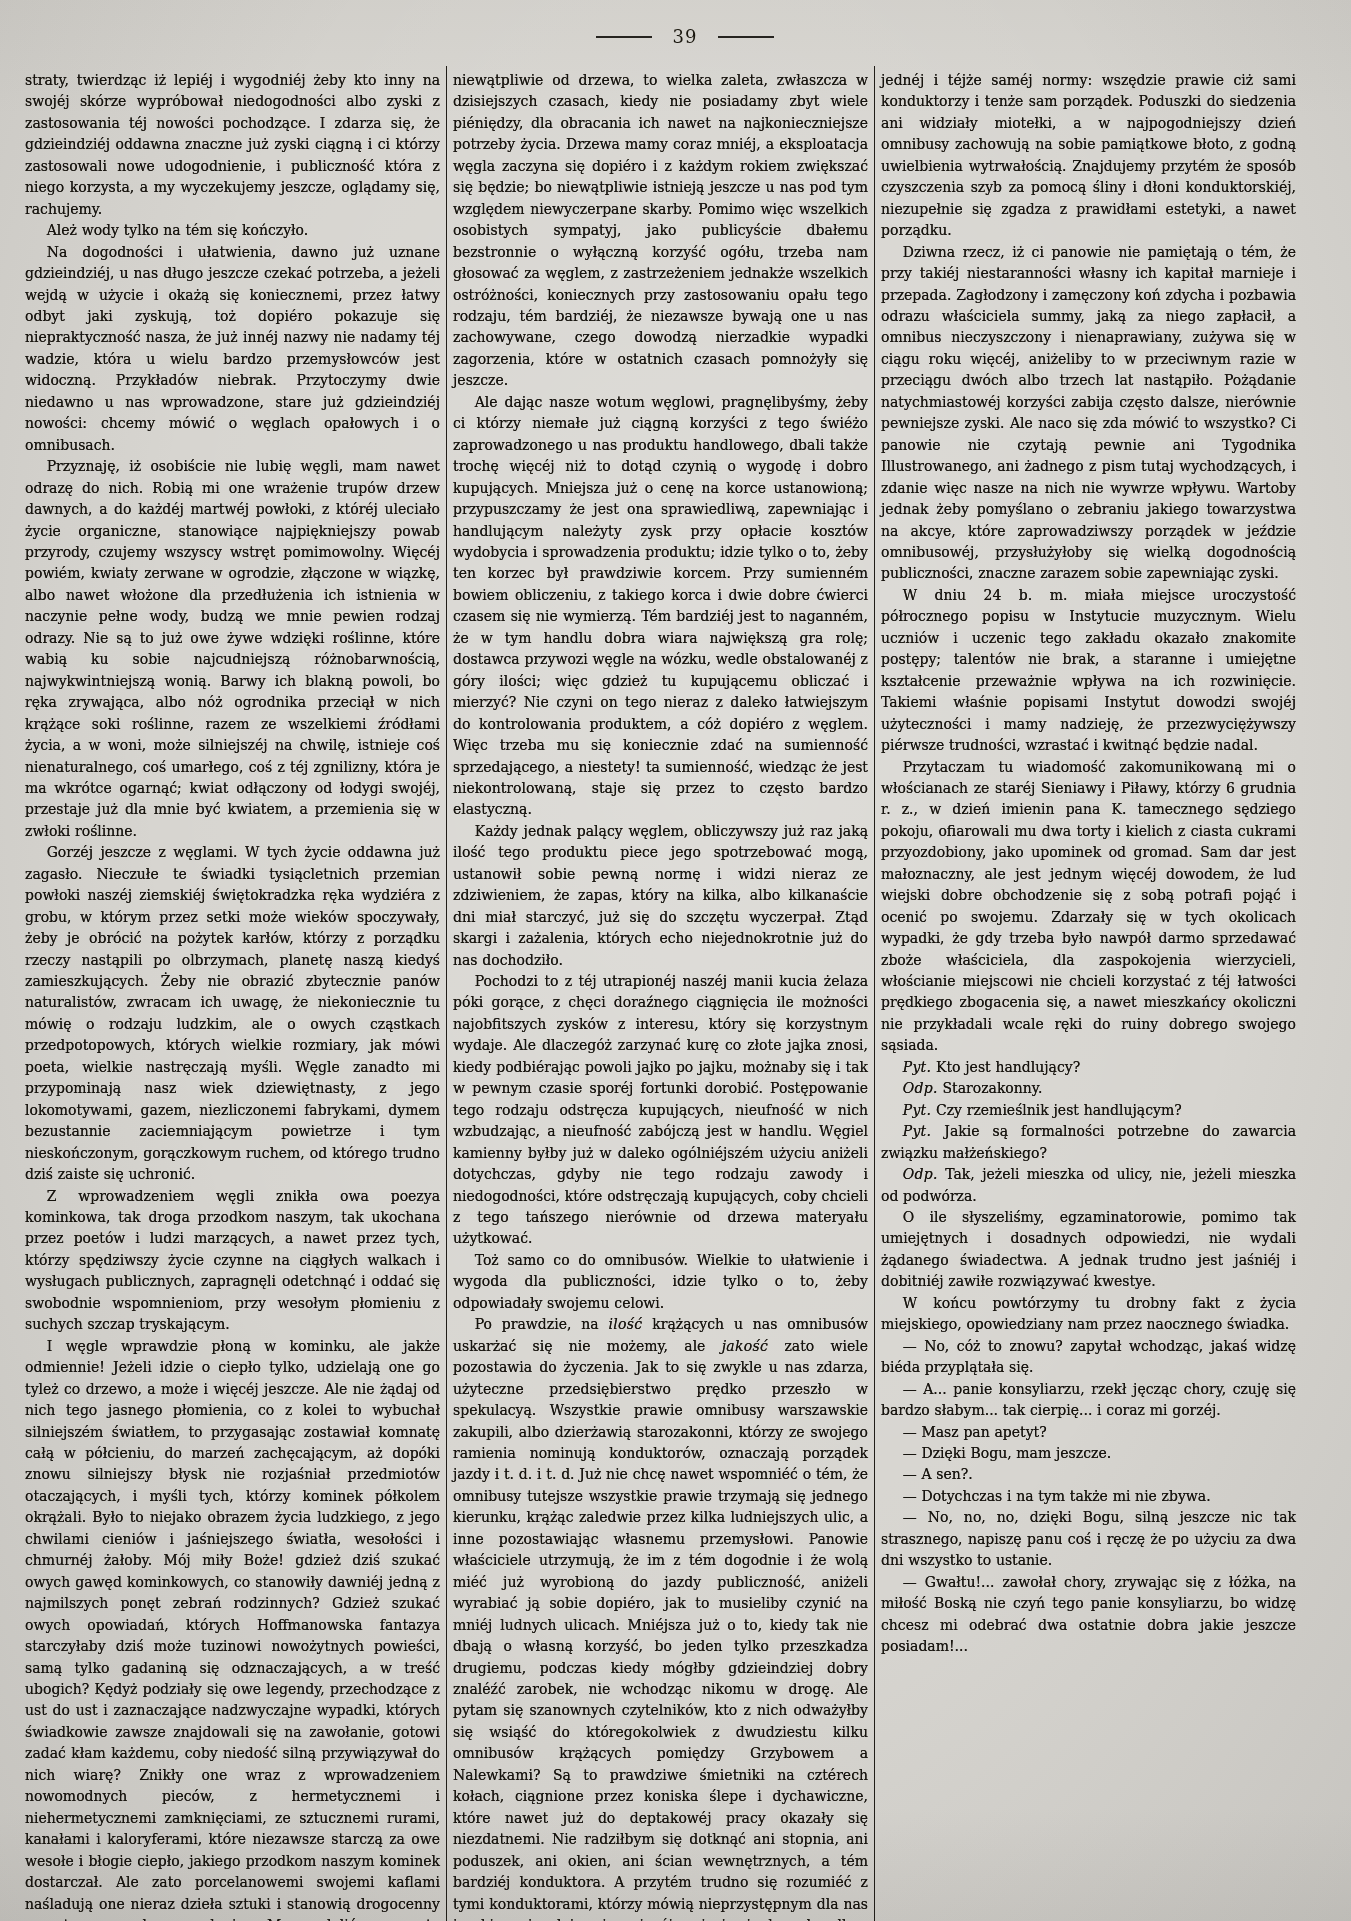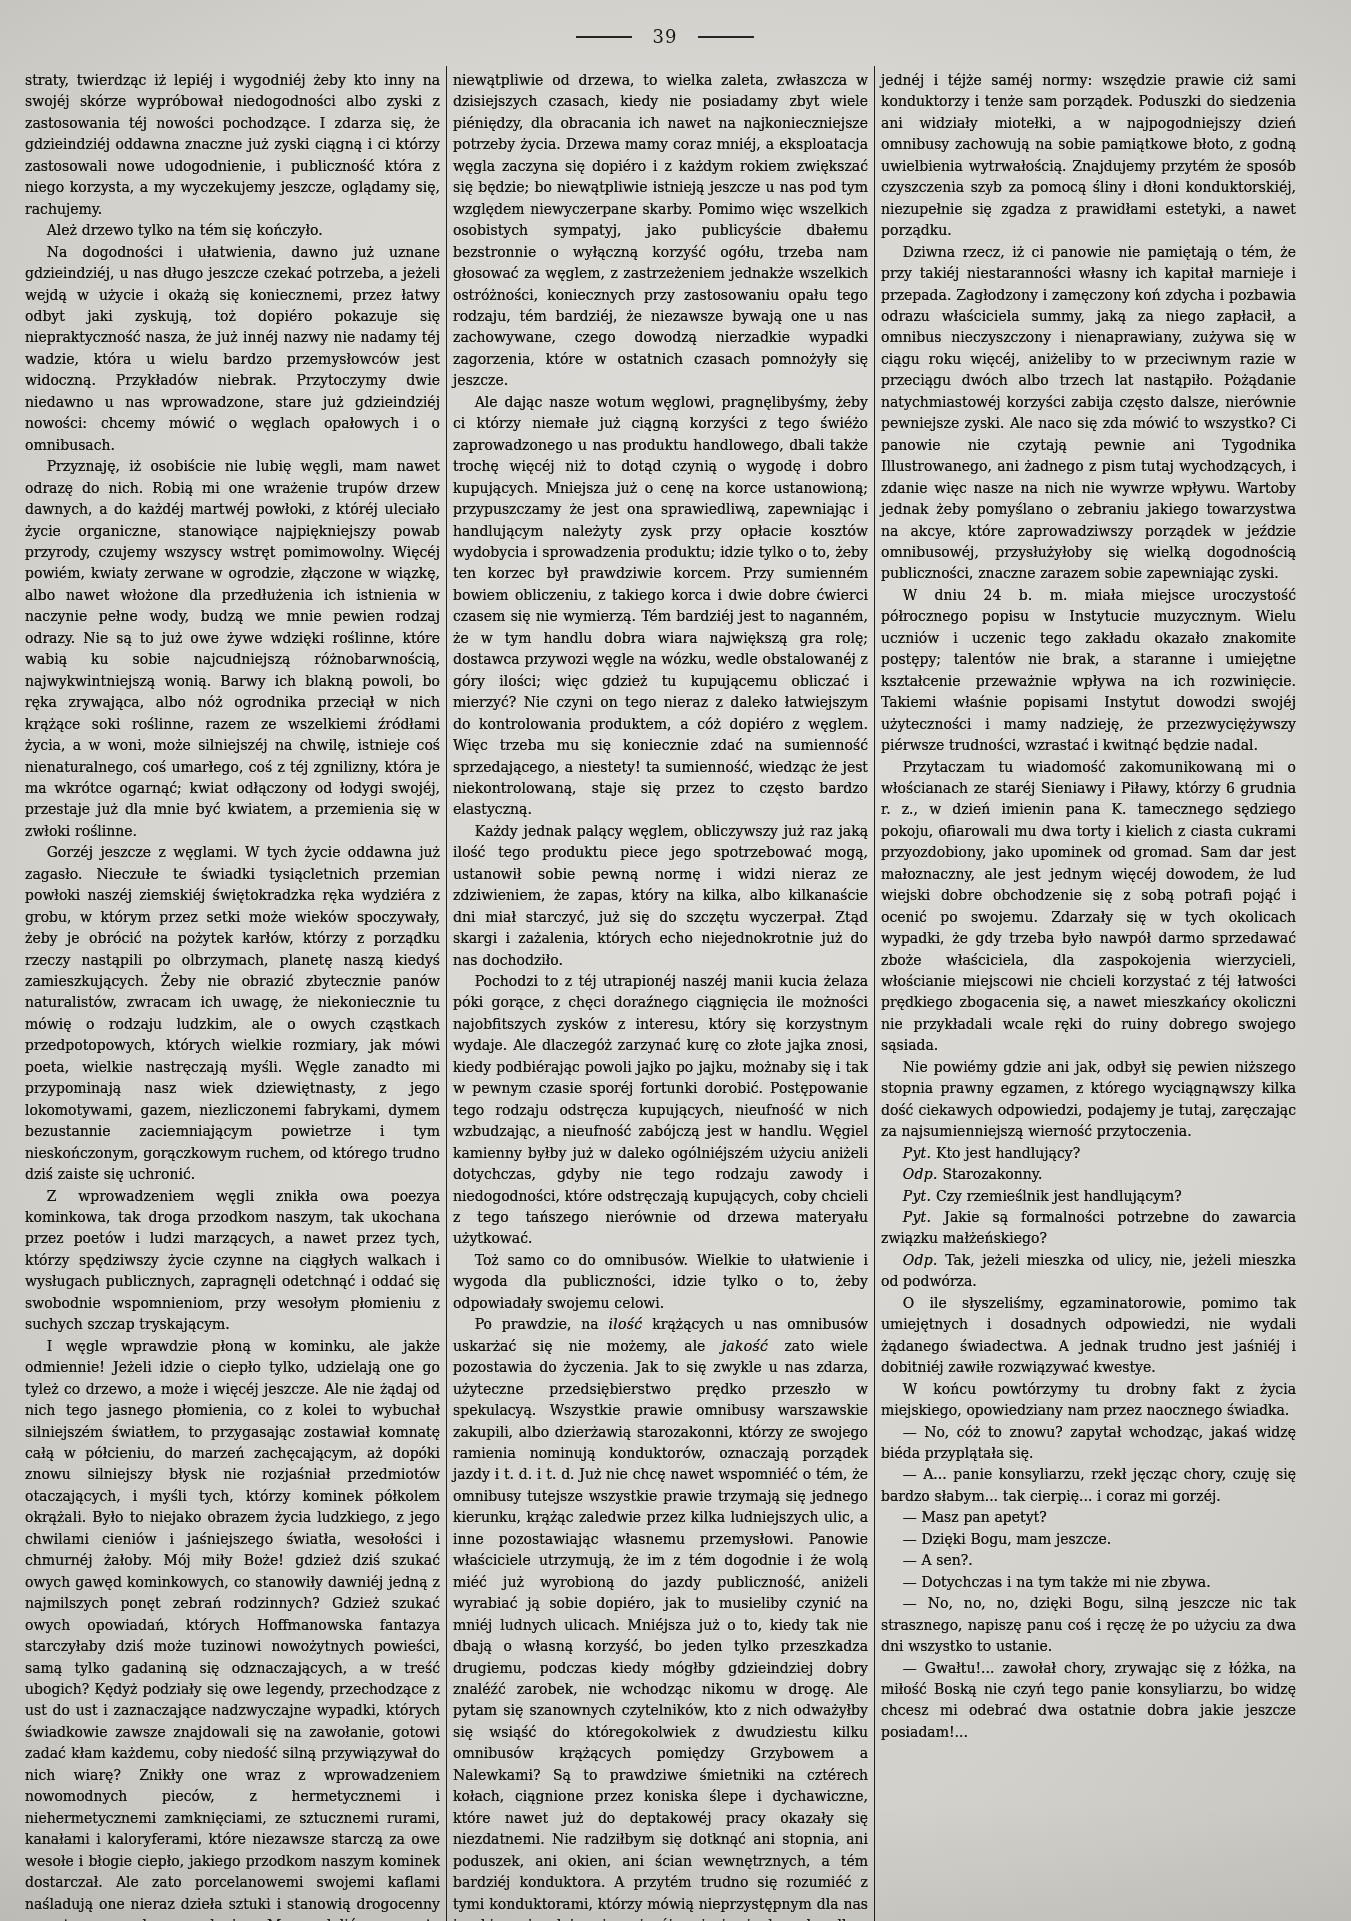--- a/index.html
+++ b/index.html
@@ -21,20 +21,21 @@
 
   .page-header {
     position: absolute;
     top: 26px;
     left: 0;
     width: 1330px;
     display: flex;
     justify-content: center;
     align-items: center;
     gap: 21px;
+    padding-left: 20px;
   }
   .page-header .dash {
     width: 56px;
     border-top: 2px solid #262420;
     height: 0;
   }
   .page-number {
     font-size: 18px;
     letter-spacing: 1px;
     color: #1a170f;
@@ -81,21 +82,21 @@
 
 <div class="page-header">
   <span class="dash"></span>
   <span class="page-number">39</span>
   <span class="dash"></span>
 </div>
 
 <div class="columns">
   <div class="column">
       <p class="no-indent">straty, twierdząc iż lepiéj i wygodniéj żeby kto inny na swojéj skórze wypróbował niedogodności albo zyski z zastosowania téj nowości pochodzące. I zdarza się, że gdzieindziéj oddawna znaczne już zyski ciągną i ci którzy zastosowali nowe udogodnienie, i publiczność która z niego korzysta, a my wyczekujemy jeszcze, oglądamy się, rachujemy.</p>
-      <p>Ależ drzewo tylko na tém się kończyło.</p>
+      <p>Ależ wody tylko na tém się kończyło.</p>
       <p>Na dogodności i ułatwienia, dawno już uznane gdzieindziéj, u nas długo jeszcze czekać potrzeba, a jeżeli wejdą w użycie i okażą się koniecznemi, przez łatwy odbyt jaki zyskują, toż dopiéro pokazuje się niepraktyczność nasza, że już innéj nazwy nie nadamy téj wadzie, która u wielu bardzo przemysłowców jest widoczną. Przykładów niebrak. Przytoczymy dwie niedawno u nas wprowadzone, stare już gdzieindziéj nowości: chcemy mówić o węglach opałowych i o omnibusach.</p>
       <p>Przyznaję, iż osobiście nie lubię węgli, mam nawet odrazę do nich. Robią mi one wrażenie trupów drzew dawnych, a do każdéj martwéj powłoki, z któréj uleciało życie organiczne, stanowiące najpiękniejszy powab przyrody, czujemy wszyscy wstręt pomimowolny. Więcéj powiém, kwiaty zerwane w ogrodzie, złączone w wiązkę, albo nawet włożone dla przedłużenia ich istnienia w naczynie pełne wody, budzą we mnie pewien rodzaj odrazy. Nie są to już owe żywe wdzięki roślinne, które wabią ku sobie najcudniejszą różnobarwnością, najwykwintniejszą wonią. Barwy ich blakną powoli, bo ręka zrywająca, albo nóż ogrodnika przeciął w nich krążące soki roślinne, razem ze wszelkiemi źródłami życia, a w woni, może silniejszéj na chwilę, istnieje coś nienaturalnego, coś umarłego, coś z téj zgnilizny, która je ma wkrótce ogarnąć; kwiat odłączony od łodygi swojéj, przestaje już dla mnie być kwiatem, a przemienia się w zwłoki roślinne.</p>
       <p>Gorzéj jeszcze z węglami. W tych życie oddawna już zagasło. Nieczułe te świadki tysiącletnich przemian powłoki naszéj ziemskiéj świętokradzka ręka wydziéra z grobu, w którym przez setki może wieków spoczywały, żeby je obrócić na pożytek karłów, którzy z porządku rzeczy nastąpili po olbrzymach, planetę naszą kiedyś zamieszkujących. Żeby nie obrazić zbytecznie panów naturalistów, zwracam ich uwagę, że niekoniecznie tu mówię o rodzaju ludzkim, ale o owych cząstkach przedpotopowych, których wielkie rozmiary, jak mówi poeta, wielkie nastręczają myśli. Węgle zanadto mi przypominają nasz wiek dziewiętnasty, z jego lokomotywami, gazem, niezliczonemi fabrykami, dymem bezustannie zaciemniającym powietrze i tym nieskończonym, gorączkowym ruchem, od którego trudno dziś zaiste się uchronić.</p>
       <p>Z wprowadzeniem węgli znikła owa poezya kominkowa, tak droga przodkom naszym, tak ukochana przez poetów i ludzi marzących, a nawet przez tych, którzy spędziwszy życie czynne na ciągłych walkach i wysługach publicznych, zapragnęli odetchnąć i oddać się swobodnie wspomnieniom, przy wesołym płomieniu z suchych szczap tryskającym.</p>
       <p>I węgle wprawdzie płoną w kominku, ale jakże odmiennie! Jeżeli idzie o ciepło tylko, udzielają one go tyleż co drzewo, a może i więcéj jeszcze. Ale nie żądaj od nich tego jasnego płomienia, co z kolei to wybuchał silniejszém światłem, to przygasając zostawiał komnatę całą w półcieniu, do marzeń zachęcającym, aż dopóki znowu silniejszy błysk nie rozjaśniał przedmiotów otaczających, i myśli tych, którzy kominek półkolem okrążali. Było to niejako obrazem życia ludzkiego, z jego chwilami cieniów i jaśniejszego światła, wesołości i chmurnéj żałoby. Mój miły Boże! gdzież dziś szukać owych gawęd kominkowych, co stanowiły dawniéj jedną z najmilszych ponęt zebrań rodzinnych? Gdzież szukać owych opowiadań, których Hoffmanowska fantazya starczyłaby dziś może tuzinowi nowożytnych powieści, samą tylko gadaniną się odznaczających, a w treść ubogich? Kędyż podziały się owe legendy, przechodzące z ust do ust i zaznaczające nadzwyczajne wypadki, których świadkowie zawsze znajdowali się na zawołanie, gotowi zadać kłam każdemu, coby niedość silną przywiązywał do nich wiarę? Znikły one wraz z wprowadzeniem nowomodnych pieców, z hermetycznemi i niehermetycznemi zamknięciami, ze sztucznemi rurami, kanałami i kaloryferami, które niezawsze starczą za owe wesołe i błogie ciepło, jakiego przodkom naszym kominek dostarczał. Ale zato porcelanowemi swojemi kaflami naśladują one nieraz dzieła sztuki i stanowią drogocenny sprzęt w modnym salonie. My woleliśmy prostą dawniejszą komnatę, z jéj starożytnym kominkiem.</p>
     </div>
   <div class="col-sep"></div>
   <div class="column">
       <p class="no-indent">niewątpliwie od drzewa, to wielka zaleta, zwłaszcza w dzisiejszych czasach, kiedy nie posiadamy zbyt wiele piéniędzy, dla obracania ich nawet na najkonieczniejsze potrzeby życia. Drzewa mamy coraz mniéj, a eksploatacja węgla zaczyna się dopiéro i z każdym rokiem zwiększać się będzie; bo niewątpliwie istnieją jeszcze u nas pod tym względem niewyczerpane skarby. Pomimo więc wszelkich osobistych sympatyj, jako publicyście dbałemu bezstronnie o wyłączną korzyść ogółu, trzeba nam głosować za węglem, z zastrzeżeniem jednakże wszelkich ostróżności, koniecznych przy zastosowaniu opału tego rodzaju, tém bardziéj, że niezawsze bywają one u nas zachowywane, czego dowodzą nierzadkie wypadki zagorzenia, które w ostatnich czasach pomnożyły się jeszcze.</p>
       <p>Ale dając nasze wotum węglowi, pragnęlibyśmy, żeby ci którzy niemałe już ciągną korzyści z tego świéżo zaprowadzonego u nas produktu handlowego, dbali także trochę więcéj niż to dotąd czynią o wygodę i dobro kupujących. Mniejsza już o cenę na korce ustanowioną; przypuszczamy że jest ona sprawiedliwą, zapewniając i handlującym należyty zysk przy opłacie kosztów wydobycia i sprowadzenia produktu; idzie tylko o to, żeby ten korzec był prawdziwie korcem. Przy sumienném bowiem obliczeniu, z takiego korca i dwie dobre ćwierci czasem się nie wymierzą. Tém bardziéj jest to naganném, że w tym handlu dobra wiara największą gra rolę; dostawca przywozi węgle na wózku, wedle obstalowanéj z góry ilości; więc gdzież tu kupującemu obliczać i mierzyć? Nie czyni on tego nieraz z daleko łatwiejszym do kontrolowania produktem, a cóż dopiéro z węglem. Więc trzeba mu się koniecznie zdać na sumienność sprzedającego, a niestety! ta sumienność, wiedząc że jest niekontrolowaną, staje się przez to często bardzo elastyczną.</p>
@@ -103,21 +104,20 @@
       <p>Pochodzi to z téj utrapionéj naszéj manii kucia żelaza póki gorące, z chęci doraźnego ciągnięcia ile możności najobfitszych zysków z interesu, który się korzystnym wydaje. Ale dlaczegóż zarzynać kurę co złote jajka znosi, kiedy podbiérając powoli jajko po jajku, możnaby się i tak w pewnym czasie sporéj fortunki dorobić. Postępowanie tego rodzaju odstręcza kupujących, nieufność w nich wzbudzając, a nieufność zabójczą jest w handlu. Węgiel kamienny byłby już w daleko ogólniéjszém użyciu aniżeli dotychczas, gdyby nie tego rodzaju zawody i niedogodności, które odstręczają kupujących, coby chcieli z tego tańszego nierównie od drzewa materyału użytkować.</p>
       <p>Toż samo co do omnibusów. Wielkie to ułatwienie i wygoda dla publiczności, idzie tylko o to, żeby odpowiadały swojemu celowi.</p>
       <p>Po prawdzie, na <i>ilość</i> krążących u nas omnibusów uskarżać się nie możemy, ale <i>jakość</i> zato wiele pozostawia do życzenia. Jak to się zwykle u nas zdarza, użyteczne przedsiębierstwo prędko przeszło w spekulacyą. Wszystkie prawie omnibusy warszawskie zakupili, albo dzierżawią starozakonni, którzy ze swojego ramienia nominują konduktorów, oznaczają porządek jazdy i t. d. i t. d. Już nie chcę nawet wspomniéć o tém, że omnibusy tutejsze wszystkie prawie trzymają się jednego kierunku, krążąc zaledwie przez kilka ludniejszych ulic, a inne pozostawiając własnemu przemysłowi. Panowie właściciele utrzymują, że im z tém dogodnie i że wolą miéć już wyrobioną do jazdy publiczność, aniżeli wyrabiać ją sobie dopiéro, jak to musieliby czynić na mniéj ludnych ulicach. Mniéjsza już o to, kiedy tak nie dbają o własną korzyść, bo jeden tylko przeszkadza drugiemu, podczas kiedy mógłby gdzieindziej dobry znaléźć zarobek, nie wchodząc nikomu w drogę. Ale pytam się szanownych czytelników, kto z nich odważyłby się wsiąść do któregokolwiek z dwudziestu kilku omnibusów krążących pomiędzy Grzybowem a Nalewkami? Są to prawdziwe śmietniki na cztérech kołach, ciągnione przez koniska ślepe i dychawiczne, które nawet już do deptakowéj pracy okazały się niezdatnemi. Nie radziłbym się dotknąć ani stopnia, ani poduszek, ani okien, ani ścian wewnętrznych, a tém bardziéj konduktora. A przytém trudno się rozumiéć z tymi konduktorami, którzy mówią nieprzystępnym dla nas językiem i zdają się więcéj zajęci ciągłym handlem drobnéj monety, aniżeli swoją jazdą.</p>
     </div>
   <div class="col-sep"></div>
   <div class="column">
       <p class="no-indent">jednéj i téjże saméj normy: wszędzie prawie ciż sami konduktorzy i tenże sam porządek. Poduszki do siedzenia ani widziały miotełki, a w najpogodniejszy dzień omnibusy zachowują na sobie pamiątkowe błoto, z godną uwielbienia wytrwałością. Znajdujemy przytém że sposób czyszczenia szyb za pomocą śliny i dłoni konduktorskiéj, niezupełnie się zgadza z prawidłami estetyki, a nawet porządku.</p>
       <p>Dziwna rzecz, iż ci panowie nie pamiętają o tém, że przy takiéj niestaranności własny ich kapitał marnieje i przepada. Zagłodzony i zamęczony koń zdycha i pozbawia odrazu właściciela summy, jaką za niego zapłacił, a omnibus nieczyszczony i nienaprawiany, zużywa się w ciągu roku więcéj, aniżeliby to w przeciwnym razie w przeciągu dwóch albo trzech lat nastąpiło. Pożądanie natychmiastowéj korzyści zabija często dalsze, nierównie pewniejsze zyski. Ale naco się zda mówić to wszystko? Ci panowie nie czytają pewnie ani Tygodnika Illustrowanego, ani żadnego z pism tutaj wychodzących, i zdanie więc nasze na nich nie wywrze wpływu. Wartoby jednak żeby pomyślano o zebraniu jakiego towarzystwa na akcye, które zaprowadziwszy porządek w jeździe omnibusowéj, przysłużyłoby się wielką dogodnością publiczności, znaczne zarazem sobie zapewniając zyski.</p>
       <p>W dniu 24 b. m. miała miejsce uroczystość półrocznego popisu w Instytucie muzycznym. Wielu uczniów i uczenic tego zakładu okazało znakomite postępy; talentów nie brak, a staranne i umiejętne kształcenie przeważnie wpływa na ich rozwinięcie. Takiemi właśnie popisami Instytut dowodzi swojéj użyteczności i mamy nadzieję, że przezwyciężywszy piérwsze trudności, wzrastać i kwitnąć będzie nadal.</p>
       <p>Przytaczam tu wiadomość zakomunikowaną mi o włościanach ze staréj Sieniawy i Piławy, którzy 6 grudnia r. z., w dzień imienin pana K. tamecznego sędziego pokoju, ofiarowali mu dwa torty i kielich z ciasta cukrami przyozdobiony, jako upominek od gromad. Sam dar jest małoznaczny, ale jest jednym więcéj dowodem, że lud wiejski dobre obchodzenie się z sobą potrafi pojąć i ocenić po swojemu. Zdarzały się w tych okolicach wypadki, że gdy trzeba było nawpół darmo sprzedawać zboże właściciela, dla zaspokojenia wierzycieli, włościanie miejscowi nie chcieli korzystać z téj łatwości prędkiego zbogacenia się, a nawet mieszkańcy okoliczni nie przykładali wcale ręki do ruiny dobrego swojego sąsiada.</p>
-      <p>Nie powiémy gdzie ani jak, odbył się pewien niższego stopnia prawny egzamen, z którego wyciągnąwszy kilka dość ciekawych odpowiedzi, podajemy je tutaj, zaręczając za najsumienniejszą wierność przytoczenia.</p>
       <p><i>Pyt.</i> Kto jest handlujący?</p>
       <p><i>Odp.</i> Starozakonny.</p>
       <p><i>Pyt.</i> Czy rzemieślnik jest handlującym?</p>
       <p><i>Pyt.</i> Jakie są formalności potrzebne do zawarcia związku małżeńskiego?</p>
       <p><i>Odp.</i> Tak, jeżeli mieszka od ulicy, nie, jeżeli mieszka od podwórza.</p>
       <p>O ile słyszeliśmy, egzaminatorowie, pomimo tak umiejętnych i dosadnych odpowiedzi, nie wydali żądanego świadectwa. A jednak trudno jest jaśniéj i dobitniéj zawiłe rozwiązywać kwestye.</p>
       <p>W końcu powtórzymy tu drobny fakt z życia miejskiego, opowiedziany nam przez naocznego świadka.</p>
       <p>— No, cóż to znowu? zapytał wchodząc, jakaś widzę biéda przyplątała się.</p>
       <p>— A... panie konsyliarzu, rzekł jęcząc chory, czuję się bardzo słabym... tak cierpię... i coraz mi gorzéj.</p>
       <p>— Masz pan apetyt?</p>

